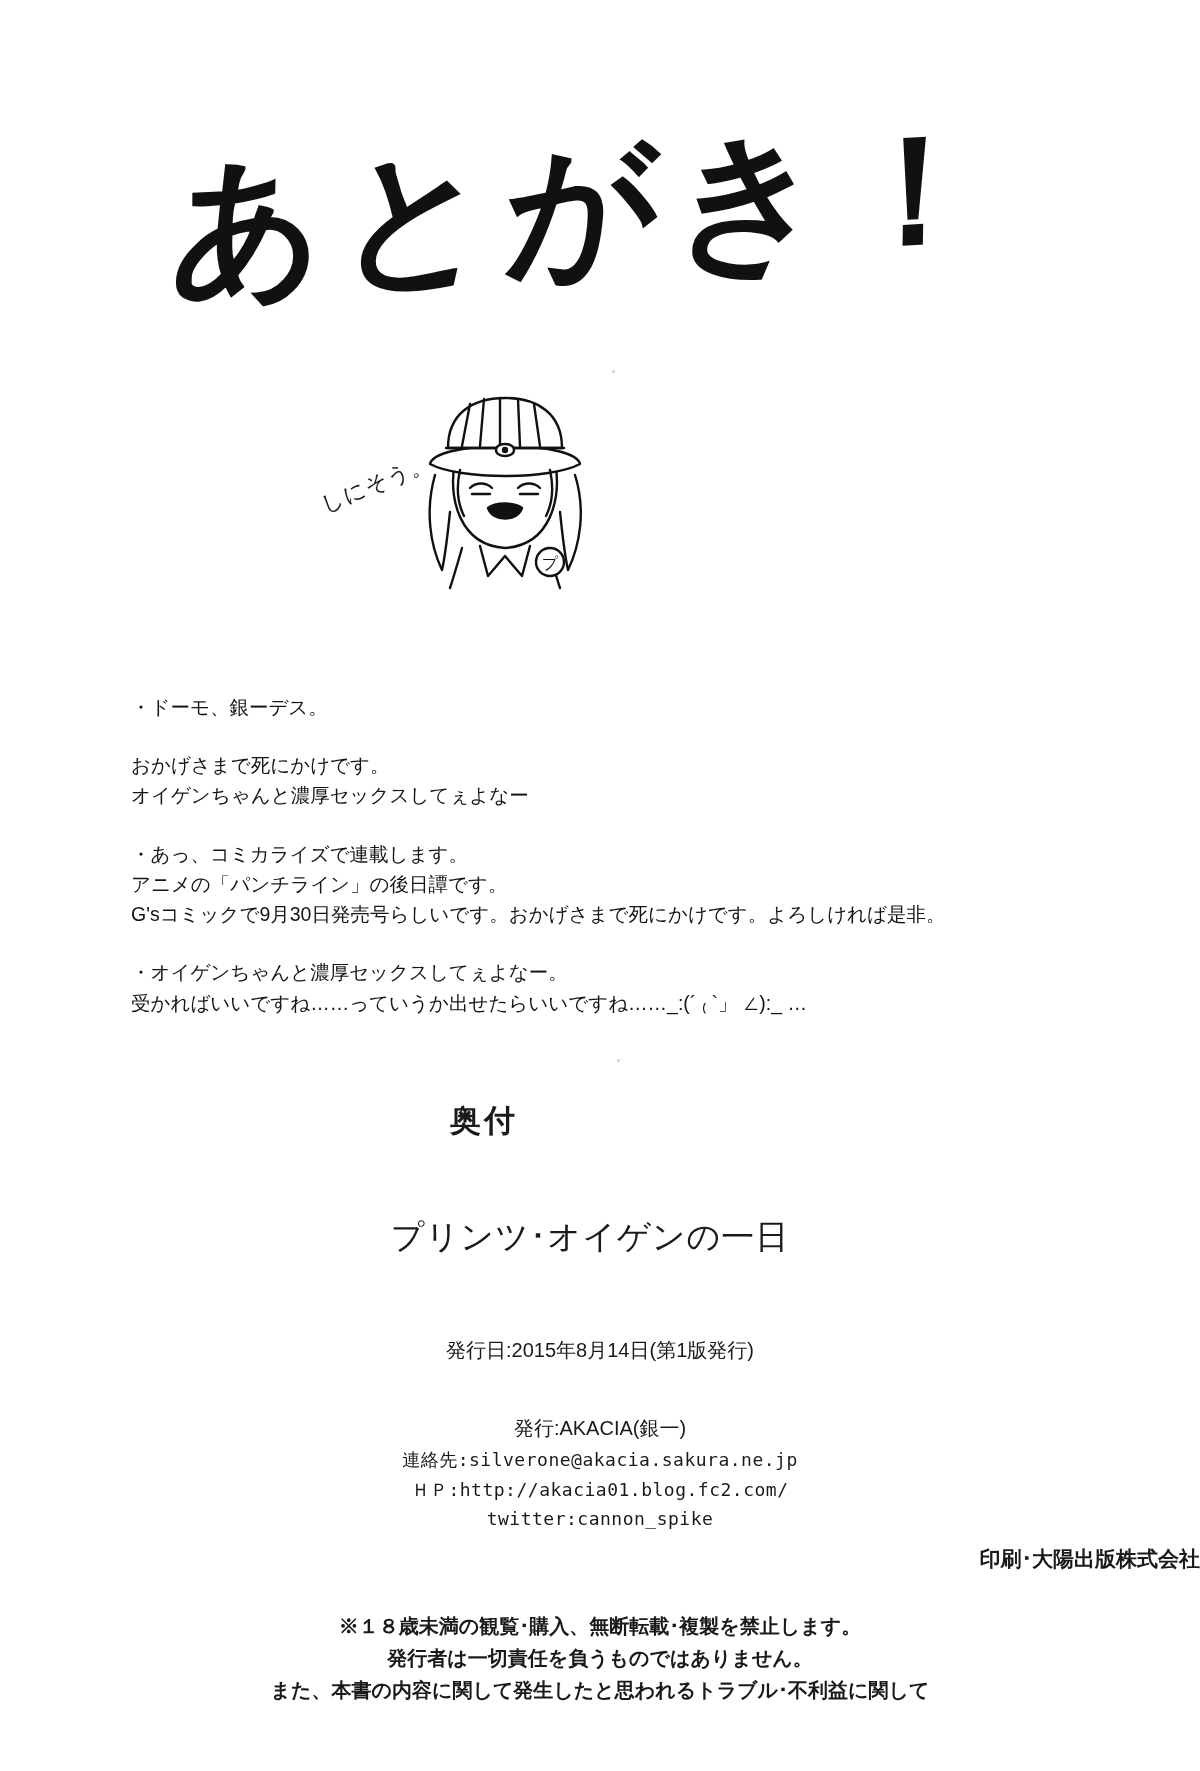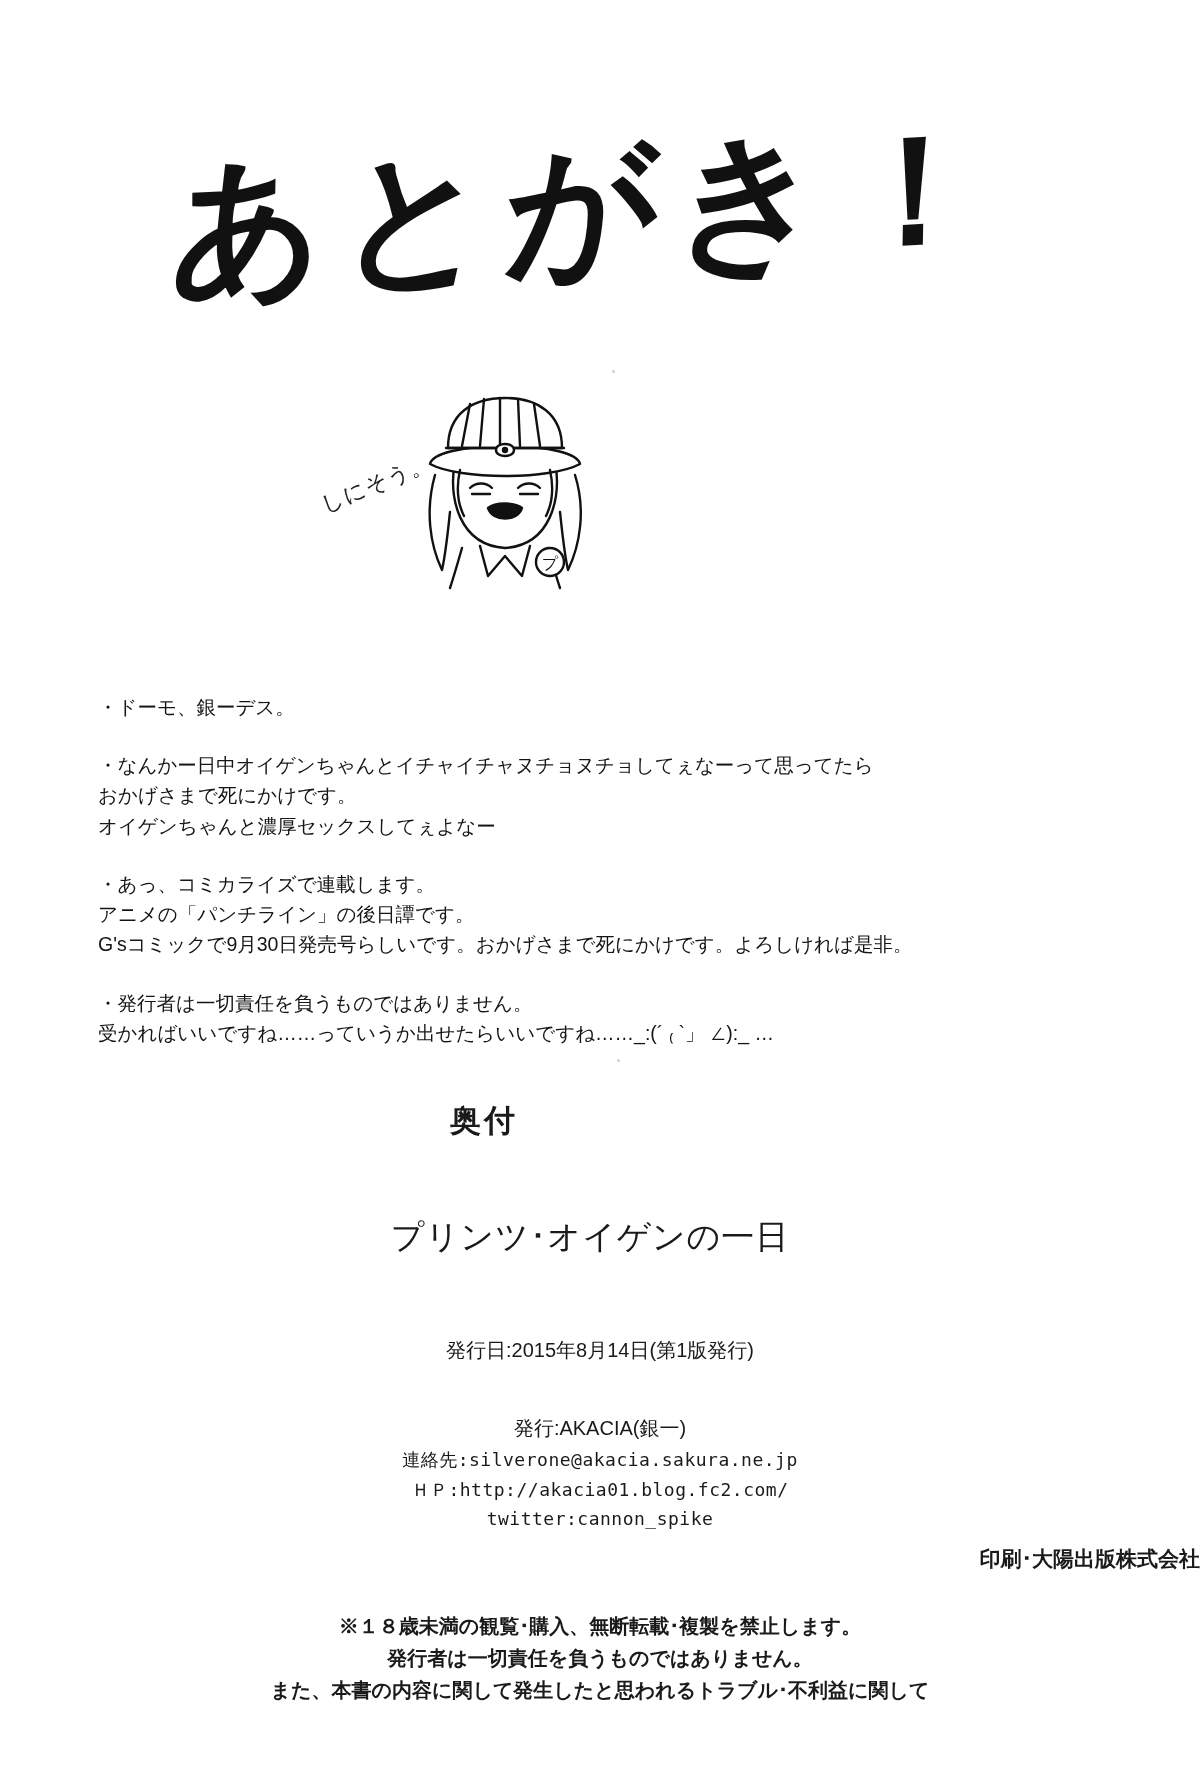--- a/index.html
+++ b/index.html
@@ -64,20 +64,21 @@
     position: absolute;
     left: 98px;
     top: 692px;
     width: 1000px;
     font-size: 19.5px;
     line-height: 1.55;
     color: #151515;
   }
   .para {
     margin-bottom: 28px;
+    margin-left: 33px;
   }
   .para .line {
     white-space: nowrap;
   }
   .para .line.kao {
     letter-spacing: 0px;
   }
 
   
   .colophon-heading {
@@ -200,31 +201,30 @@
       <text x="150" y="189" font-size="16" fill="#111" stroke="none" text-anchor="middle" font-family="DejaVu Sans, sans-serif">プ</text>
     </g>
   </svg>
 </div>
 
 <div class="body-block">
   <div class="para">
     <div class="line">・ドーモ、銀ーデス。</div>
   </div>
   <div class="para">
-    <div class="line">・なんかー日中オイゲンちゃんとイチャイチャヌチョヌチョしてぇなーって思ってたら</div>
     <div class="line">おかげさまで死にかけです。</div>
     <div class="line">オイゲンちゃんと濃厚セックスしてぇよなー</div>
   </div>
   <div class="para">
     <div class="line">・あっ、コミカライズで連載します。</div>
     <div class="line">アニメの「パンチライン」の後日譚です。</div>
     <div class="line">G'sコミックで9月30日発売号らしいです。おかげさまで死にかけです。よろしければ是非。</div>
   </div>
   <div class="para">
-    <div class="line">・発行者は一切責任を負うものではありません。</div>
+    <div class="line">・オイゲンちゃんと濃厚セックスしてぇよなー。</div>
     <div class="line kao">受かればいいですね……っていうか出せたらいいですね……_:(´ ₍ `」 ∠):_ …</div>
   </div>
 </div>
 
 <div class="colophon-heading">奥付</div>
 <div class="work-title">プリンツ･オイゲンの一日</div>
 <div class="pubdate">発行日:2015年8月14日(第1版発行)</div>
 
 <div class="contact">
   <div>発行:AKACIA(銀一)</div>

